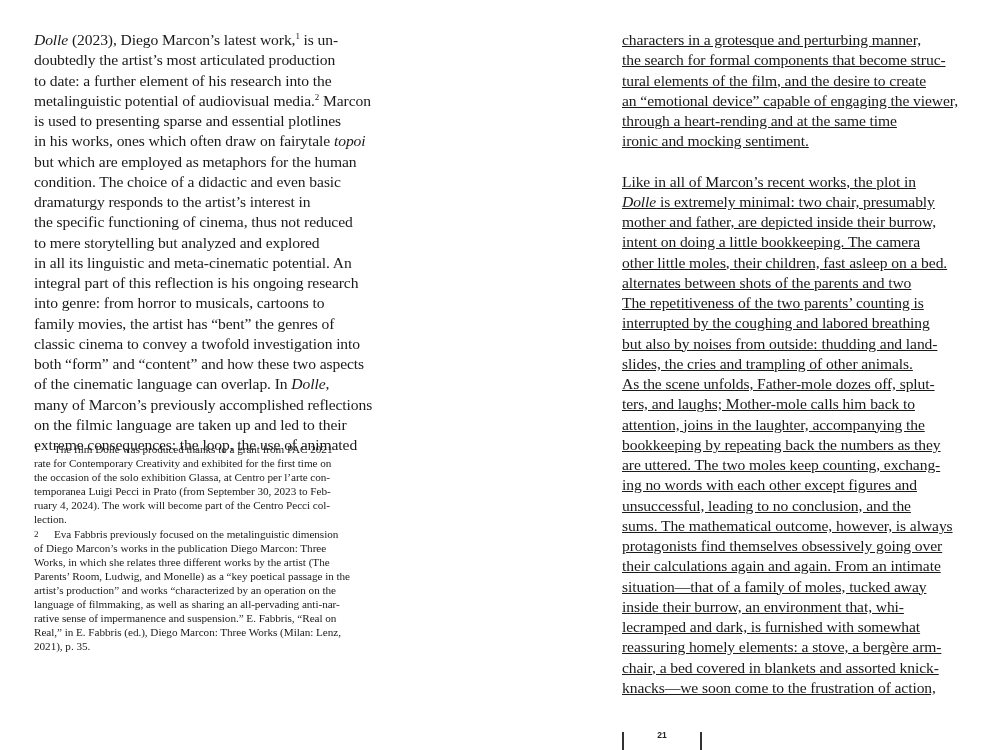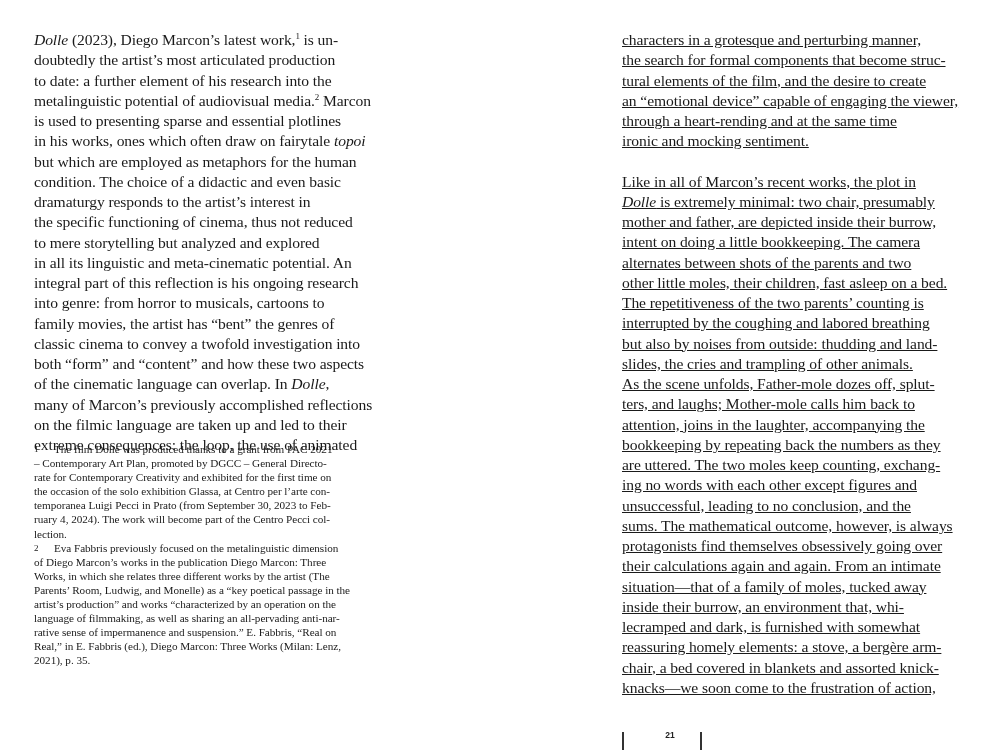--- a/index.html
+++ b/index.html
@@ -20,21 +20,21 @@
   .fn-num { display: inline-block; width: 20px; font-size: 9px; vertical-align: 1px; }
   i { font-style: italic; }
   sup { font-size: 9px; line-height: 0; vertical-align: 6px; }
   .folio {
     position: absolute; left: 622px; top: 730px; width: 80px; height: 20px;
   }
   .folio .bar { position: absolute; top: 2px; width: 1.5px; height: 18px; background: #333; }
   .folio .bar.l { left: 0; }
   .folio .bar.r { left: 78px; }
   .folio .num {
-    position: absolute; left: 38px; top: 0; width: 20px; text-align: center;
+    position: absolute; left: 30px; top: 0; width: 20px; text-align: center;
     font-family: "Liberation Sans", sans-serif; font-size: 8.5px; font-weight: bold; color: #222;
   }
 </style>
 </head>
 <body>
 
 <div class="col col-left">
   <div class="line"><i>Dolle</i><span> (2023), Diego Marcon’s latest work,</span><sup>1</sup><span> is un-</span></div>
   <div class="line">doubtedly the artist’s most articulated production</div>
   <div class="line">to date: a further element of his research into the</div>
@@ -54,21 +54,20 @@
   <div class="line">both “form” and “content” and how these two aspects</div>
   <div class="line"><span>of the cinematic language can overlap. In </span><i>Dolle</i><span>,</span></div>
   <div class="line">many of Marcon’s previously accomplished reflections</div>
   <div class="line">on the filmic language are taken up and led to their</div>
   <div class="line">extreme consequences: the loop, the use of animated</div>
 </div>
 
 <div class="fn-block">
   <div>
     <div class="fn-line"><span class="fn-num">1</span><span>The film Dolle was produced thanks to a grant from PAC 2021</span></div>
-    <div class="fn-line">– Contemporary Art Plan, promoted by DGCC – General Directo-</div>
     <div class="fn-line">rate for Contemporary Creativity and exhibited for the first time on</div>
     <div class="fn-line">the occasion of the solo exhibition Glassa, at Centro per l’arte con-</div>
     <div class="fn-line">temporanea Luigi Pecci in Prato (from September 30, 2023 to Feb-</div>
     <div class="fn-line">ruary 4, 2024). The work will become part of the Centro Pecci col-</div>
     <div class="fn-line">lection.</div>
   </div>
   <div>
     <div class="fn-line"><span class="fn-num">2</span><span>Eva Fabbris previously focused on the metalinguistic dimension</span></div>
     <div class="fn-line">of Diego Marcon’s works in the publication Diego Marcon: Three</div>
     <div class="fn-line">Works, in which she relates three different works by the artist (The</div>
@@ -89,22 +88,22 @@
     <div class="line">an “emotional device” capable of engaging the viewer,</div>
     <div class="line">through a heart-rending and at the same time</div>
     <div class="line">ironic and mocking sentiment.</div>
   </div>
   <div class="para-gap"></div>
   <div>
     <div class="line">Like in all of Marcon’s recent works, the plot in</div>
     <div class="line"><i>Dolle</i><span> is extremely minimal: two chair, presumably</span></div>
     <div class="line">mother and father, are depicted inside their burrow,</div>
     <div class="line">intent on doing a little bookkeeping. The camera</div>
+    <div class="line">other little moles, their children, fast asleep on a bed.</div>
     <div class="line">alternates between shots of the parents and two</div>
-    <div class="line">other little moles, their children, fast asleep on a bed.</div>
     <div class="line">The repetitiveness of the two parents’ counting is</div>
     <div class="line">interrupted by the coughing and labored breathing</div>
     <div class="line">but also by noises from outside: thudding and land-</div>
     <div class="line">slides, the cries and trampling of other animals.</div>
     <div class="line">As the scene unfolds, Father-mole dozes off, splut-</div>
     <div class="line">ters, and laughs; Mother-mole calls him back to</div>
     <div class="line">attention, joins in the laughter, accompanying the</div>
     <div class="line">bookkeeping by repeating back the numbers as they</div>
     <div class="line">are uttered. The two moles keep counting, exchang-</div>
     <div class="line">ing no words with each other except figures and</div>

